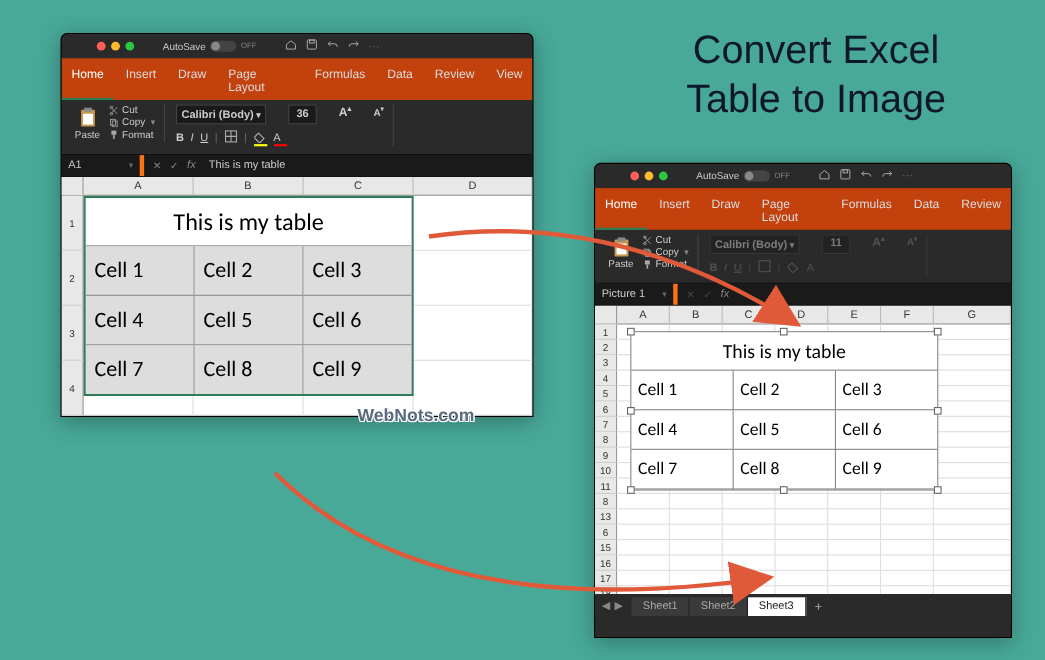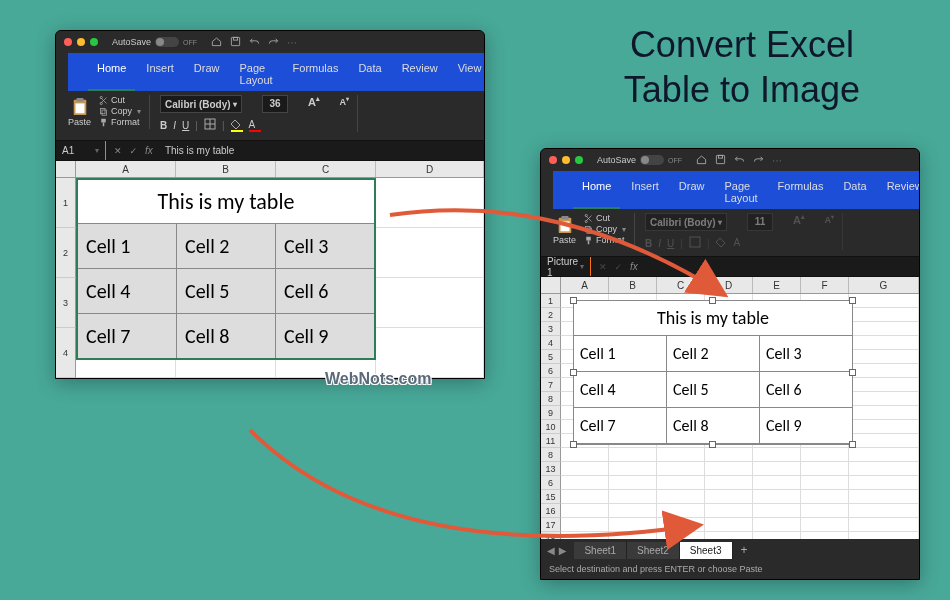--- a/index.html
+++ b/index.html
@@ -30,40 +30,40 @@
     overflow: hidden;
   }
   .win1 { top: 30px; left: 55px; width: 430px; }
   .win2 { top: 148px; left: 540px; width: 380px; height: 432px; }
   .titlebar {
     background: #2a2a2a;
     height: 22px;
     display: flex;
     align-items: center;
     padding: 0 8px;
-    gap: 6px;
+    gap: 18px;
+    margin-left: 24px;
   }
   .traffic { display: flex; gap: 5px; }
   .tl { width: 8px; height: 8px; border-radius: 50%; }
   .tl.red { background: #ff5f57; }
   .tl.yellow { background: #febc2e; }
   .tl.green { background: #28c840; }
   .autosave { color: #ccc; font-size: 9px; display: flex; align-items: center; gap: 4px; margin-left: 8px; }
   .toggle { width: 24px; height: 10px; background: #444; border-radius: 5px; position: relative; }
   .toggle::after { content: ""; position: absolute; left: 1px; top: 1px; width: 8px; height: 8px; background: #888; border-radius: 50%; }
   .toggle-label { font-size: 7px; color: #888; }
   .qat { display: flex; gap: 8px; margin-left: 8px; color: #aaa; font-size: 10px; align-items: center; }
   .qat svg { width: 11px; height: 11px; }
   .ribbon-tabs {
-    background: #1d4ed8;
+    background: #c2410c;
     display: flex;
-    padding: 4px 20px 0;
+    padding: 4px 0 0;
     gap: 2px;
     font-size: 11px;
-    margin-left: 12px;
   }
   .ribbon-tab {
     color: #ddd;
     padding: 5px 9px;
     cursor: pointer;
   }
   .ribbon-tab.active {
     border-bottom: 2px solid #2e7d58;
     color: #fff;
     font-weight: 500;
@@ -103,21 +103,21 @@
   .font-color::after { background: #ff0000; }
   .align-group { display: flex; flex-direction: column; gap: 3px; margin-left: 6px; }
   .align-row { display: flex; gap: 5px; }
   .namebox-row {
     background: #1a1a1a;
     display: flex;
     align-items: center;
     height: 20px;
     border-bottom: 1px solid #111;
   }
-  .namebox { width: 50px; color: #ccc; font-size: 10px; padding: 0 6px; border-right: 1px solid #f97316; display: flex; align-items: center; justify-content: space-between; height: 100%; }
+  .namebox { width: 75px; color: #ccc; font-size: 10px; padding: 0 6px; border-right: 4px solid #f97316; display: flex; align-items: center; justify-content: space-between; height: 100%; }
   .fx-btns { display: flex; gap: 8px; padding: 0 8px; color: #888; font-size: 9px; align-items: center; }
   .fx-label { font-style: italic; font-size: 10px; }
   .formula-input { color: #ccc; font-size: 10px; padding: 0 4px; }
   .sheet-area { background: #fff; position: relative; }
   .col-headers { display: flex; background: #e8e8e8; border-bottom: 1px solid #999; }
   .corner { width: 20px; height: 16px; border-right: 1px solid #999; background: #e8e8e8; }
   .col-h { height: 16px; border-right: 1px solid #bbb; text-align: center; font-size: 10px; color: #333; display: flex; align-items: center; justify-content: center; }
   .wide-col { width: 100px; }
   .narrow-col { width: 48px; }
   .sheet-body { display: flex; }
@@ -782,21 +782,20 @@
   <div class="sheet-tabs">
     <div class="sheet-nav">
       <span>◀</span>
       <span>▶</span>
     </div>
     <div class="sheet-tab">Sheet1</div>
     <div class="sheet-tab">Sheet2</div>
     <div class="sheet-tab active">Sheet3</div>
     <div class="add-sheet">+</div>
   </div>
-  <div class="status-bar">Select destination and press ENTER or choose Paste</div>
 </div>
 
 <svg class="arrow-svg" style="top:200px;left:380px;width:370px;height:120px">
   <defs>
       <marker id="ah1" markerWidth="12" markerHeight="12" refX="9" refY="5" orient="auto">
         <path d="M0,0 L10,5 L0,10 z" fill="#e05a3a"></path>
       </marker>
     </defs>
   <path d="M10,15 Q180,-10 345,95" stroke="#e05a3a" stroke-width="4" fill="none" marker-end="url(#ah1)"></path>
 </svg>

